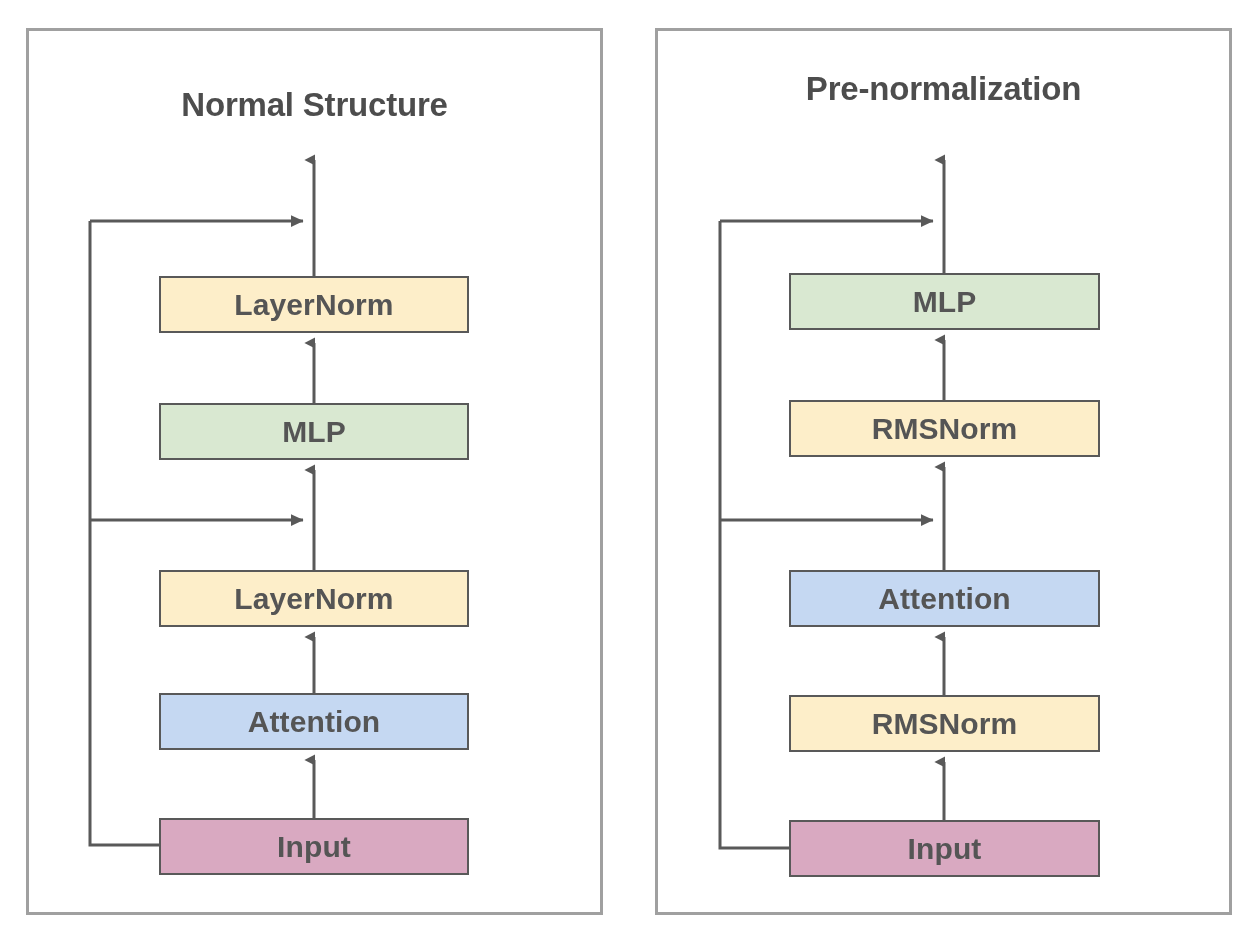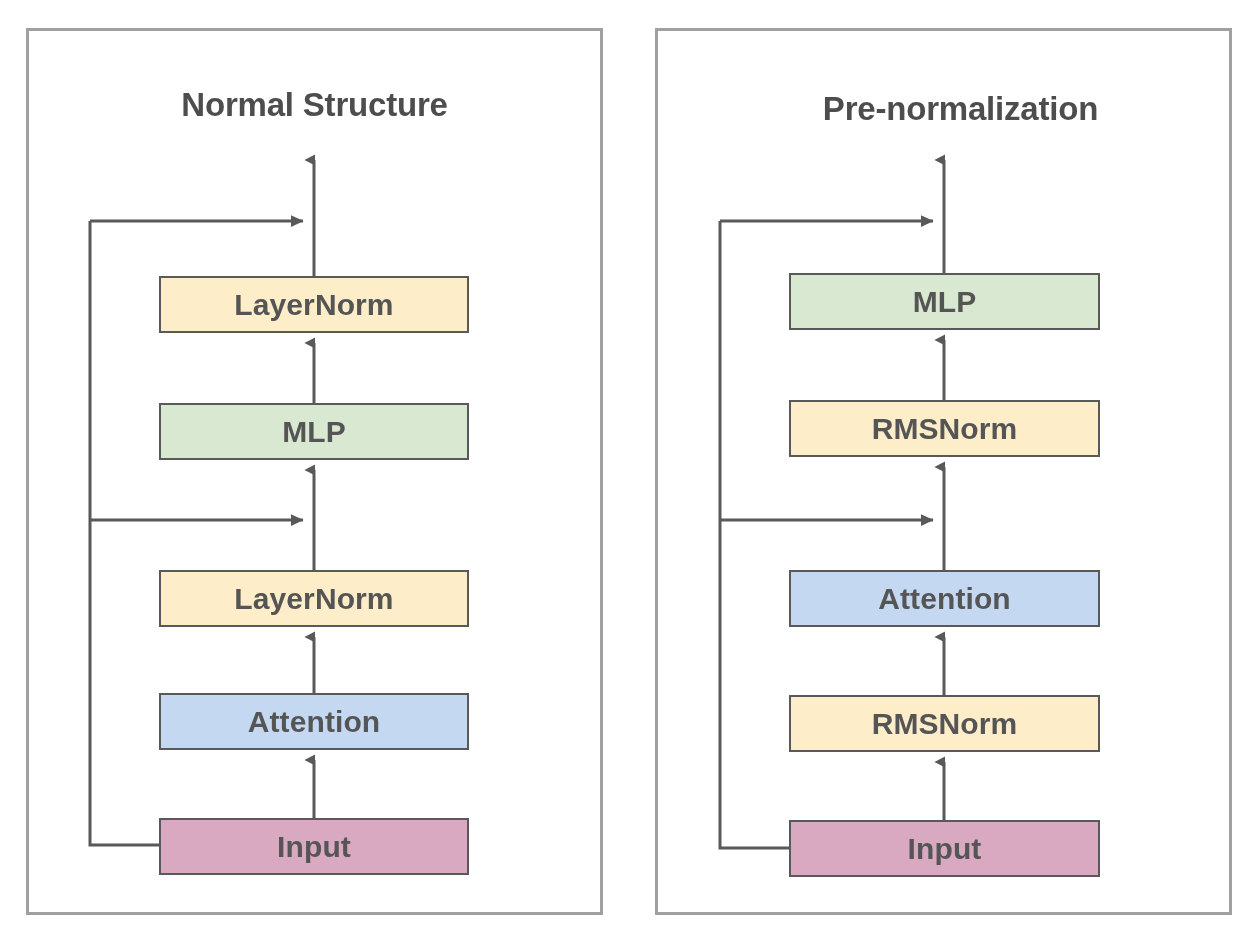--- a/index.html
+++ b/index.html
@@ -34,21 +34,21 @@
     left: 0;
     width: 100%;
     text-align: center;
     font-size: 33px;
     font-weight: bold;
     color: #4d4d4d;
     letter-spacing: -0.2px;
     white-space: nowrap;
   }
   #title-left  { top: 55px; }
-  #title-right { top: 59px; margin-left: 17px; }
+  #title-right { top: 39px; }
 
   .node {
     position: absolute;
     box-sizing: border-box;
     border: 2.5px solid #595959;
     display: flex;
     align-items: center;
     justify-content: center;
     font-size: 30px;
     font-weight: bold;

